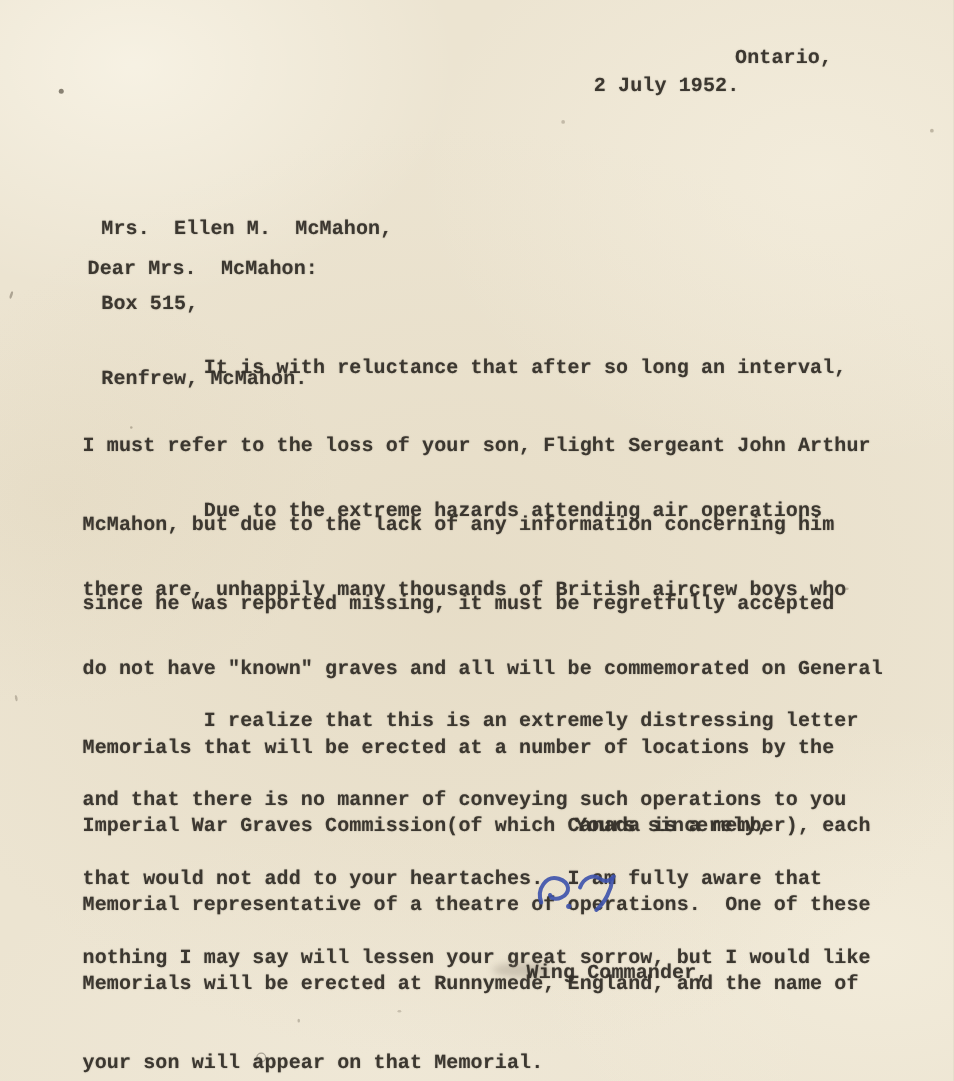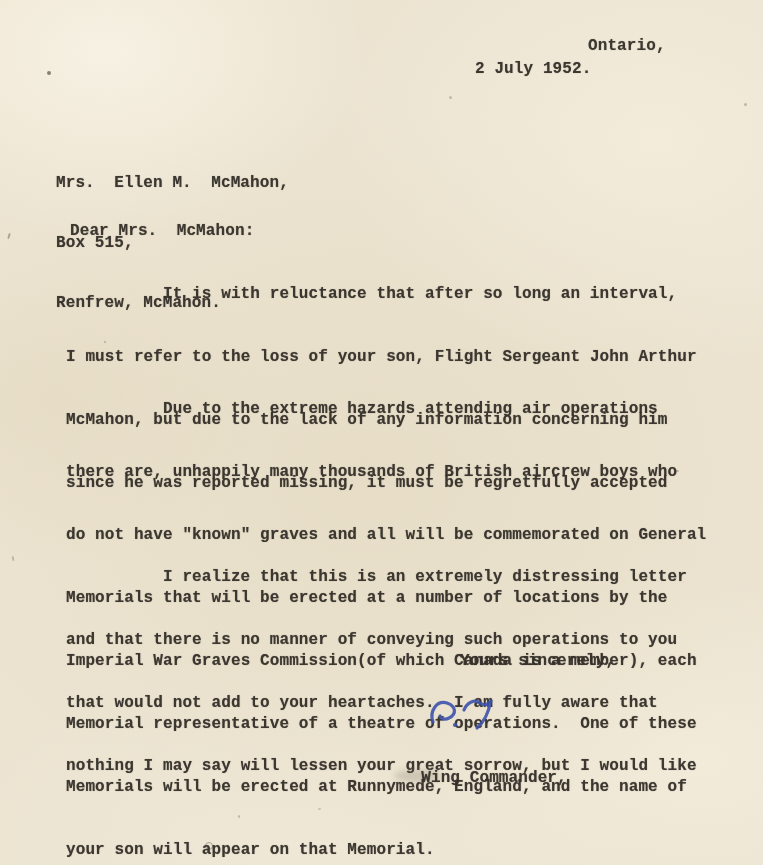--- a/index.html
+++ b/index.html
@@ -23,22 +23,22 @@
     font-size:16px;
     line-height:21px;
     font-weight:700;
     letter-spacing:0.1px;
     white-space:pre;
     color:rgba(52,48,41,0.92);
     text-shadow:0 0 1px rgba(58,54,46,0.55);
   }
   .place{left:588px;top:36px;}
   .date{left:475px;top:59px;}
-  .address{left:56px;top:133px;line-height:20px;}
-  .salutation{left:70px;top:221px;}
+  .address{left:81px;top:133px;line-height:20px;}
+  .salutation{left:70px;top:205px;}
   .para{left:66px;}
   .p1{top:242px;}
   .p2{top:357px;}
   .p3{top:525px;}
   .line.indent{padding-left:97px;}
   .closing{left:412px;top:651px;margin-left:48px;}
   .sigblock{left:320px;top:726px;width:348px;text-align:center;}
   .signature{position:absolute;left:424px;top:695px;width:78px;height:36px;}
   .signature path{fill:none;stroke:#3d52ac;stroke-width:3.2;stroke-linecap:round;stroke-linejoin:round;opacity:0.9;}
   .signature circle{fill:#3d52ac;opacity:0.9;}

